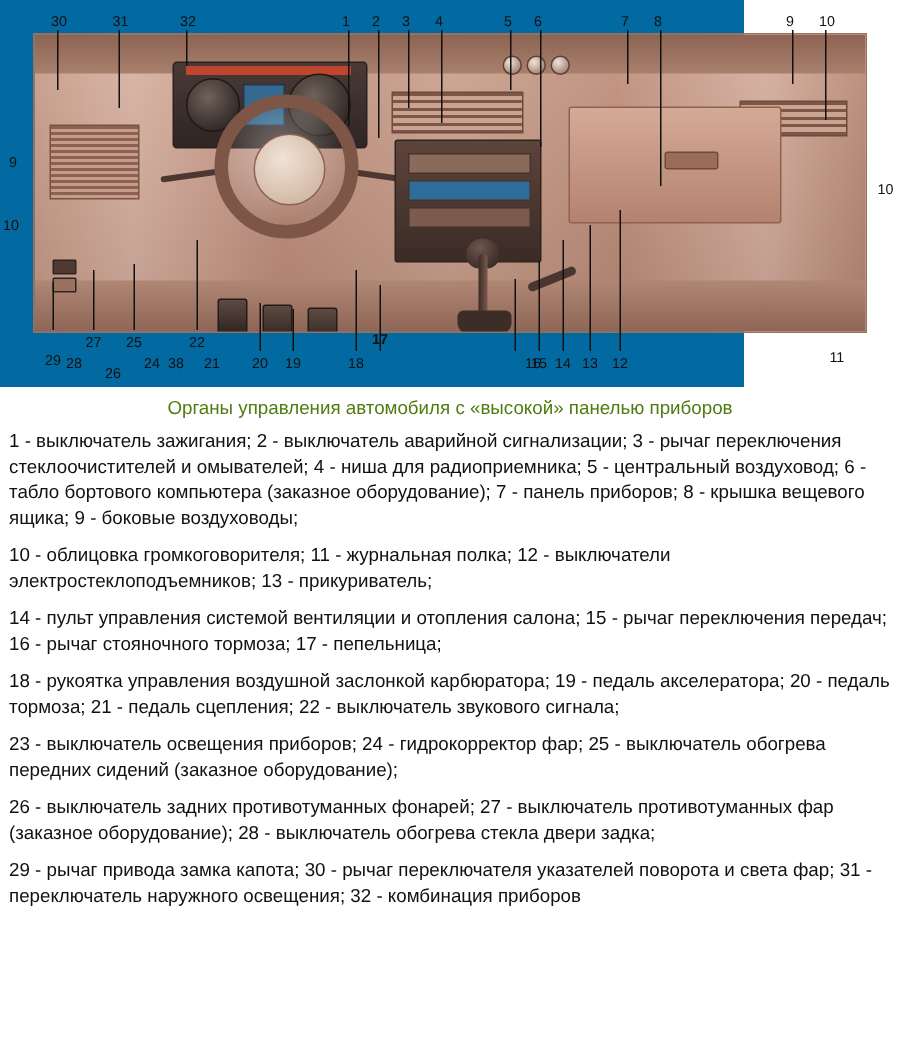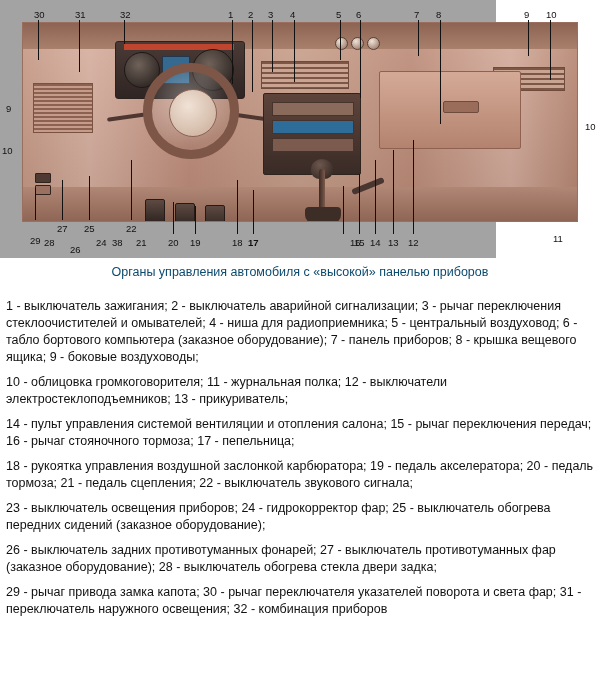--- a/index.html
+++ b/index.html
@@ -13,21 +13,21 @@
     font-family: "Liberation Sans", sans-serif;
     color: #1a1a1a;
     overflow: hidden;
   }
 
   
   .diagram {
     position: relative;
     width: 496px;
     height: 258px;
-    background: #a3a3a3;
+    background: #0369a1;
   }
 
   .photo {
     position: absolute;
     left: 22px;
     top: 22px;
     width: 556px;
     height: 200px;
     background:
       linear-gradient(180deg, rgba(255,255,255,0.10) 0%, rgba(0,0,0,0.10) 100%),
@@ -234,22 +234,22 @@
   .caption {
     position: relative;
     width: 600px;
     padding: 6px 6px 0 6px;
     box-sizing: border-box;
   }
   .caption-title {
     text-align: center;
     font-size: 12.5px;
     line-height: 17px;
-    margin: 0 0 17px 0;
-    color: #0c4a6e;
+    margin: 0 0 5px 0;
+    color: #4d7c0f;
   }
   .caption p {
     margin: 0 0 8px 0;
     font-size: 12.5px;
     line-height: 17px;
     text-align: left;
     color: #111;
   }
 </style>
 </head>
@@ -352,21 +352,21 @@
       <div class="lbl" style="left: 84px; top: 224px;">25</div>
       <div class="lbl" style="left: 126px; top: 224px;">22</div>
       <div class="lbl" style="left: 136px; top: 238px;">21</div>
       <div class="lbl" style="left: 44px; top: 238px;">28</div>
       <div class="lbl" style="left: 70px; top: 245px;">26</div>
       <div class="lbl" style="left: 96px; top: 238px;">24</div>
       <div class="lbl" style="left: 112px; top: 238px;">38</div>
       <div class="lbl" style="left: 168px; top: 238px;">20</div>
       <div class="lbl" style="left: 190px; top: 238px;">19</div>
       <div class="lbl" style="left: 232px; top: 238px;">18</div>
-      <div class="lbl" style="left: 248px; top: 238px; font-weight: bold;">17</div>
+      <div class="lbl" style="left: 248px; top: 222px; font-weight: bold;">17</div>
       <div class="lbl" style="left: 350px; top: 238px;">16</div>
       <div class="lbl" style="left: 354px; top: 238px;">15</div>
       <div class="lbl" style="left: 370px; top: 238px;">14</div>
       <div class="lbl" style="left: 388px; top: 238px; text-align: center;">13</div>
       <div class="lbl" style="left: 408px; top: 238px;">12</div>
     </div>
 </div>
 
 <div class="caption">
   <div class="caption-title">Органы управления автомобиля с «высокой» панелью приборов</div>

